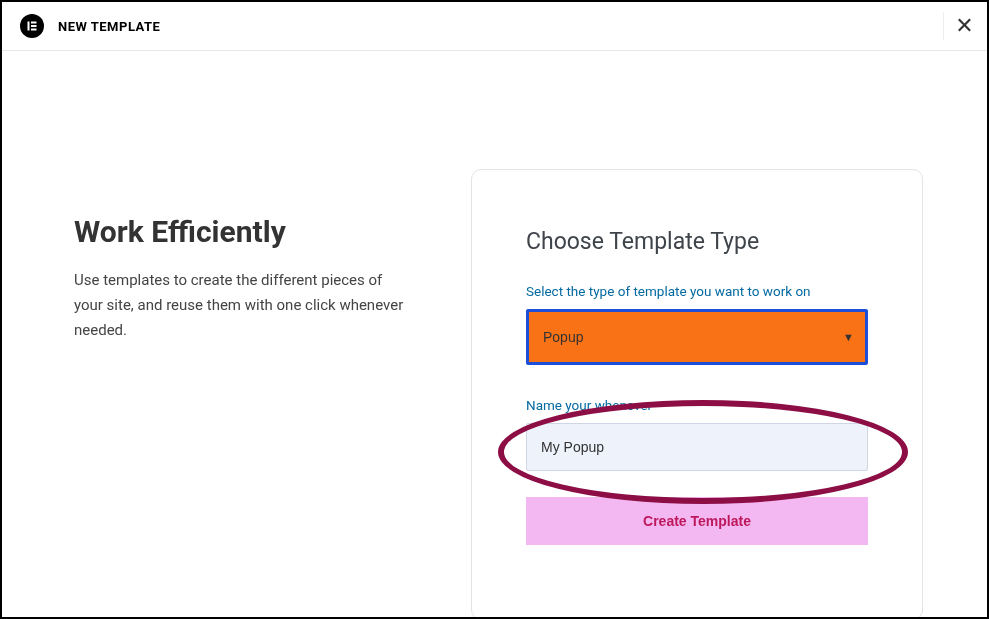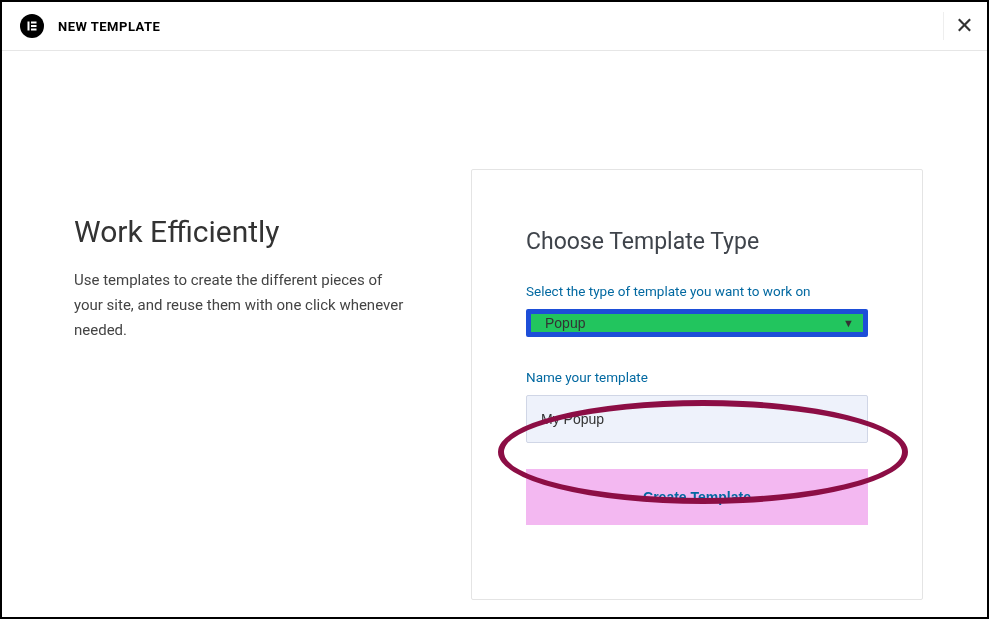--- a/index.html
+++ b/index.html
@@ -31,64 +31,64 @@
     flex: 1; display: flex; align-items: stretch; padding: 0;
   }
 
   .left {
     flex: 1; padding: 120px 40px 40px 72px;
   }
   .left h1 {
     font-size: 30px; font-weight: 300; color: #444; line-height: 1.35;
   }
   .left h1 .bold {
-    font-weight: 400; color: #333;
+    font-weight: 700; color: #333;
   }
   .left p {
     margin-top: 16px; font-size: 15px; line-height: 1.65; color: #444;
     max-width: 340px;
   }
 
   .right {
     flex: 1; padding: 118px 64px 60px 0;
     position: relative;
   }
   .panel {
-    border: 1px solid #e4e4e4; border-radius: 2px;
+    border: 1px solid #e4e4e4; border-radius: 10px;
     padding: 58px 54px 74px 54px;
     width: 452px;
   }
   .panel h2 {
     font-size: 23px; font-weight: 400; color: #3f444b;
     margin-bottom: 28px;
   }
   .field-label {
     font-size: 13.5px; color: #0369a1; margin-bottom: 10px; display: block;
   }
   .select-wrapper {
     position: relative; margin-bottom: 32px;
   }
   .select {
-    width: 100%; height: 28px; border: 5px solid #1d4ed8;
-    background: #22c55e; padding: 0 14px; font-size: 14px; color: #333;
+    width: 100%; height: 56px; border: 3px solid #1d4ed8;
+    background: #f97316; padding: 0 14px; font-size: 14px; color: #333;
     appearance: none; -webkit-appearance: none; cursor: pointer;
     border-radius: 2px;
   }
   .select-caret {
     position: absolute; right: 14px; top: 50%; transform: translateY(-50%);
     pointer-events: none; font-size: 11px; color: #333;
   }
   .text-input {
     width: 100%; height: 48px; border: 1px solid #d0d6e6;
     background: #eef2fb; padding: 8px 14px; font-size: 14px; color: #333;
     border-radius: 2px; margin-bottom: 26px;
   }
   .create-btn {
-    width: 100%; height: 56px; border: none; background: #f3b8f1;
-    color: #0369a1; font-size: 14px; font-weight: 700; cursor: pointer;
+    width: 100%; height: 48px; border: none; background: #f3b8f1;
+    color: #be185d; font-size: 14px; font-weight: 700; cursor: pointer;
   }
 
   .highlight-ellipse {
     position: absolute;
     left: 498px;
     top: 400px;
     width: 410px;
     height: 104px;
     border: 6px solid #8c0e45;
     border-radius: 50%;
@@ -129,21 +129,21 @@
       <h2>Choose Template Type</h2>
 
       <label class="field-label">Select the type of template you want to work on</label>
       <div class="select-wrapper">
         <select class="select">
           <option>Popup</option>
         </select>
         <span class="select-caret">▼</span>
       </div>
 
-      <label class="field-label">Name your template</label>
+      <label class="field-label">Name your whenever</label>
       <input type="text" class="text-input" value="My Popup" style="">
 
       <button class="create-btn">Create Template</button>
     </div>
   </div>
 
   <div class="highlight-ellipse"></div>
 
 </div>
 

